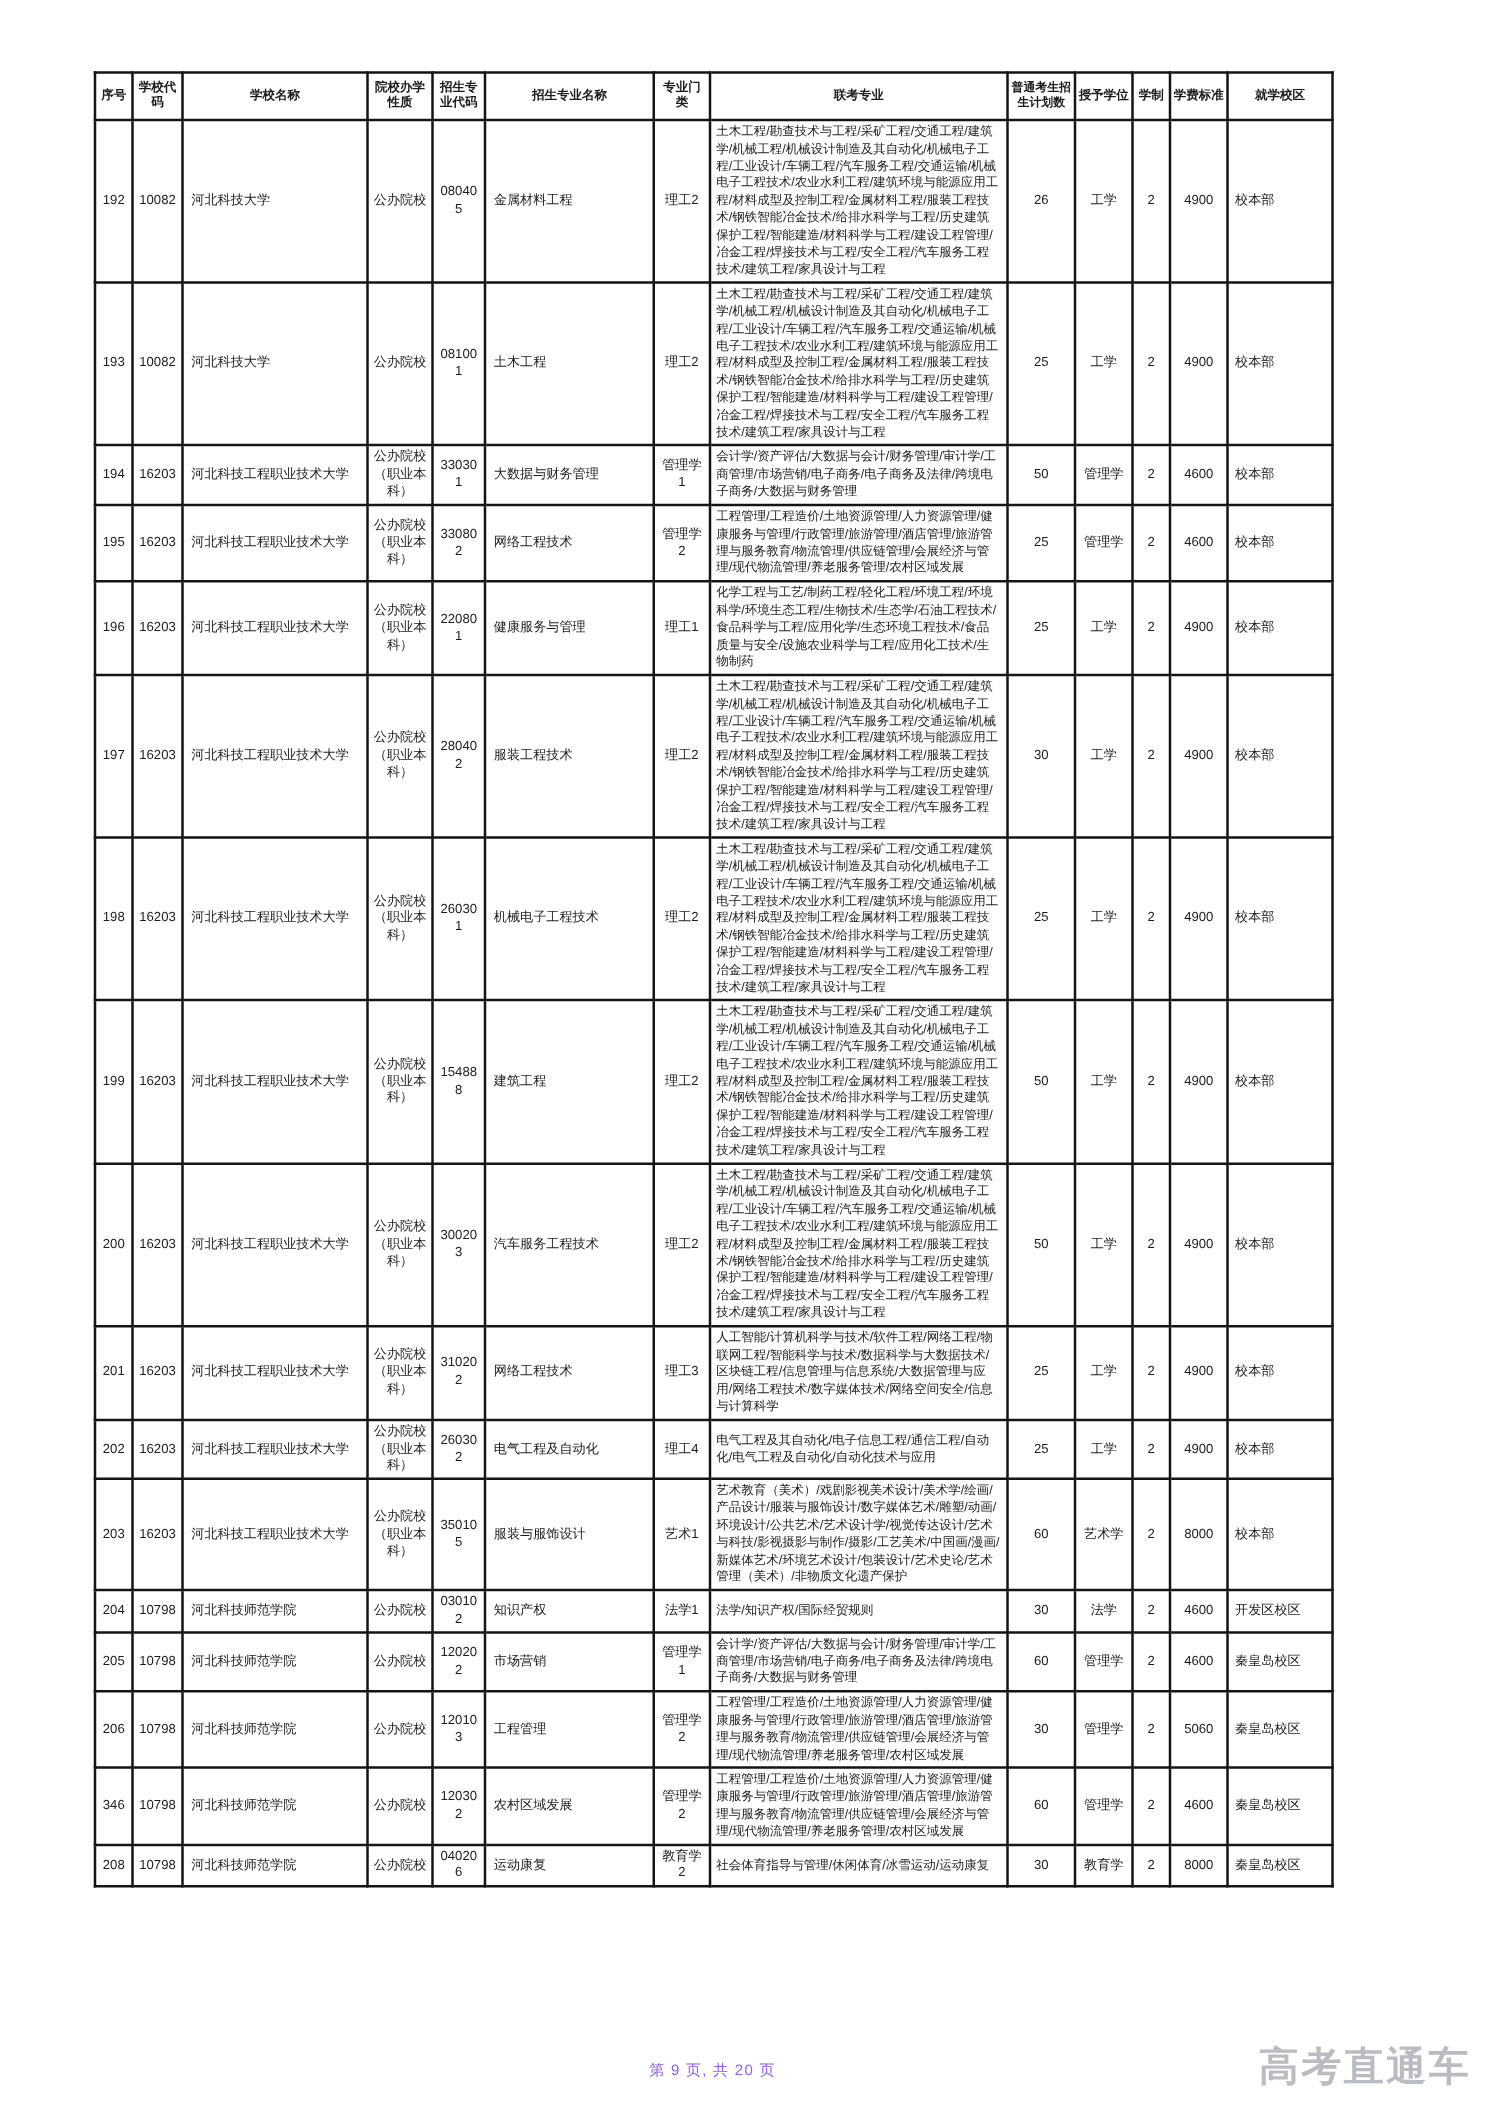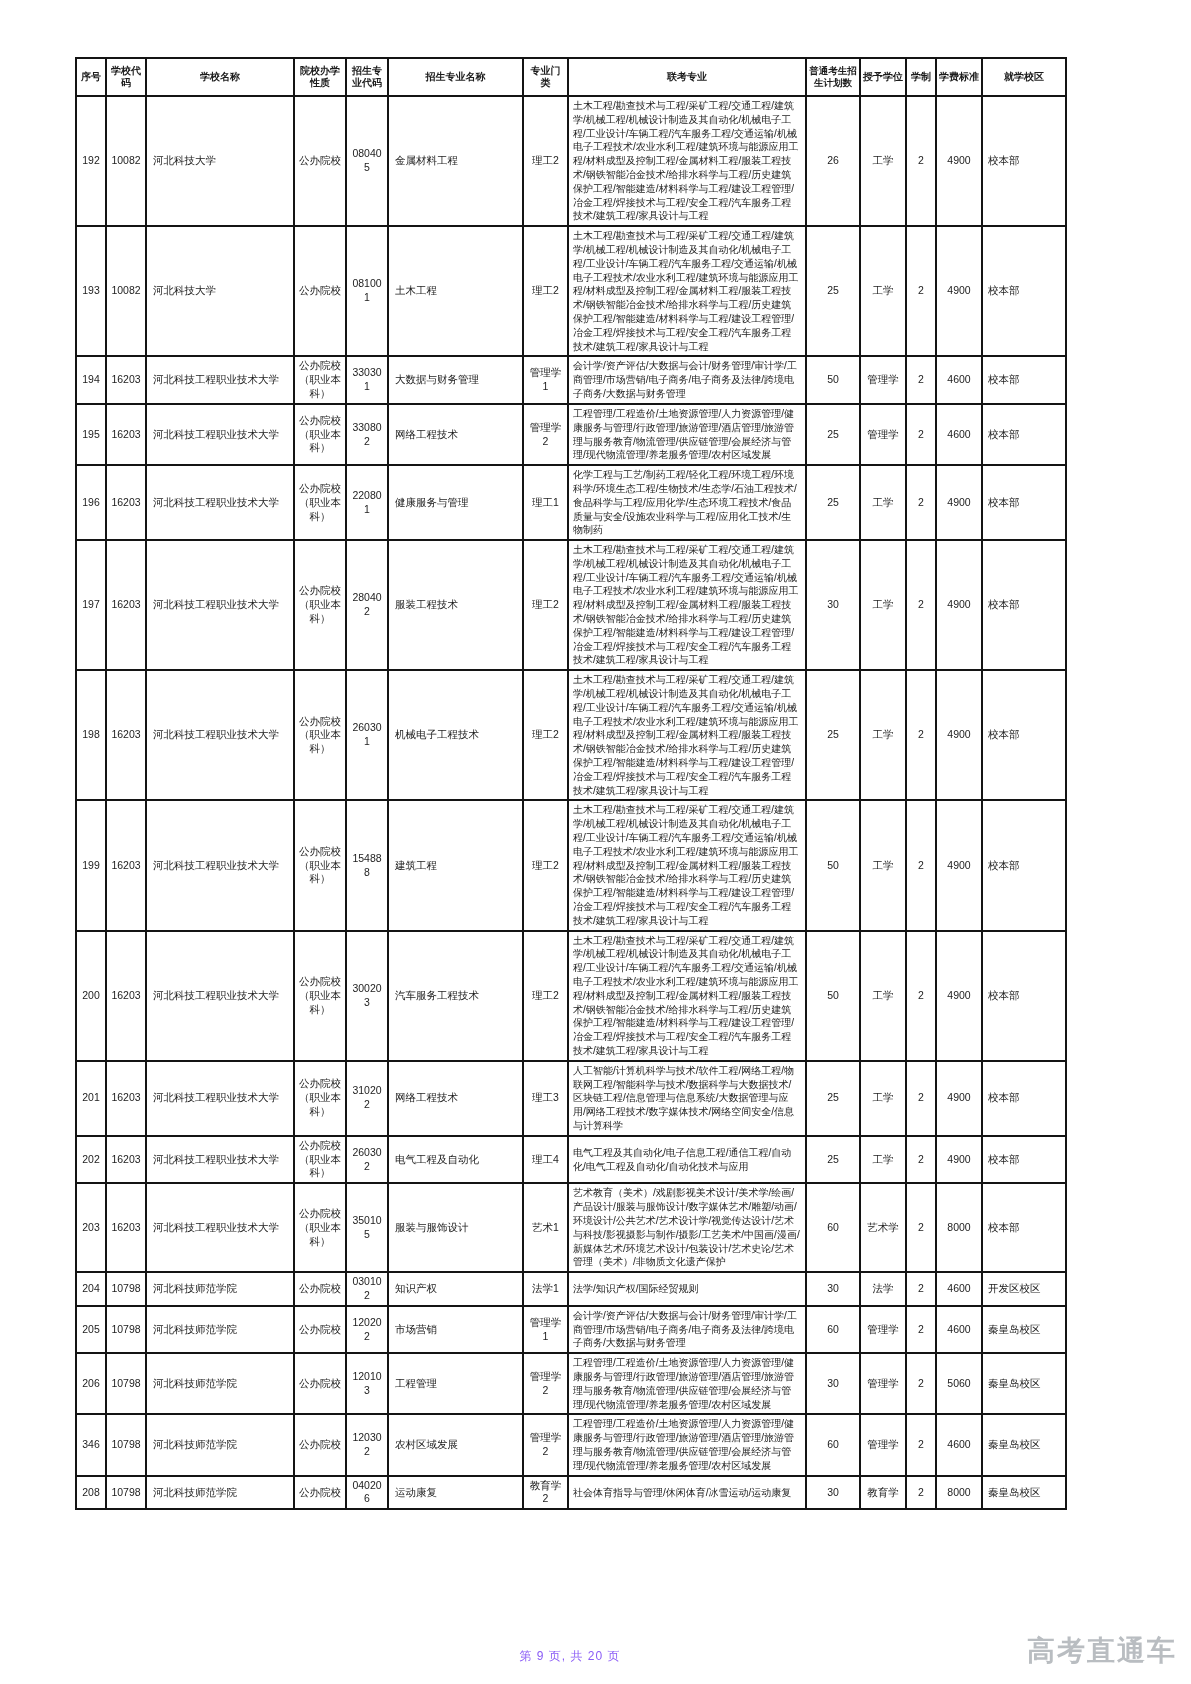--- a/index.html
+++ b/index.html
@@ -45,21 +45,21 @@
 
   .footer {
     position:absolute; left:75px; top:1620px; width:990px;
     text-align:center;
     font-size:12px; color:#8b5cf6;
     letter-spacing:1px;
     margin-top:28px;
   }
   .watermark {
     position:absolute; right:14px; top:1632px;
-    font-size:28px; color:#b9bdc1;
+    font-size:32px; color:#b9bdc1;
     letter-spacing:2px;
     font-weight:bold;
   }
 </style>
 </head>
 <body>
 
 <div class="page">
 
   <table class="tbl">

